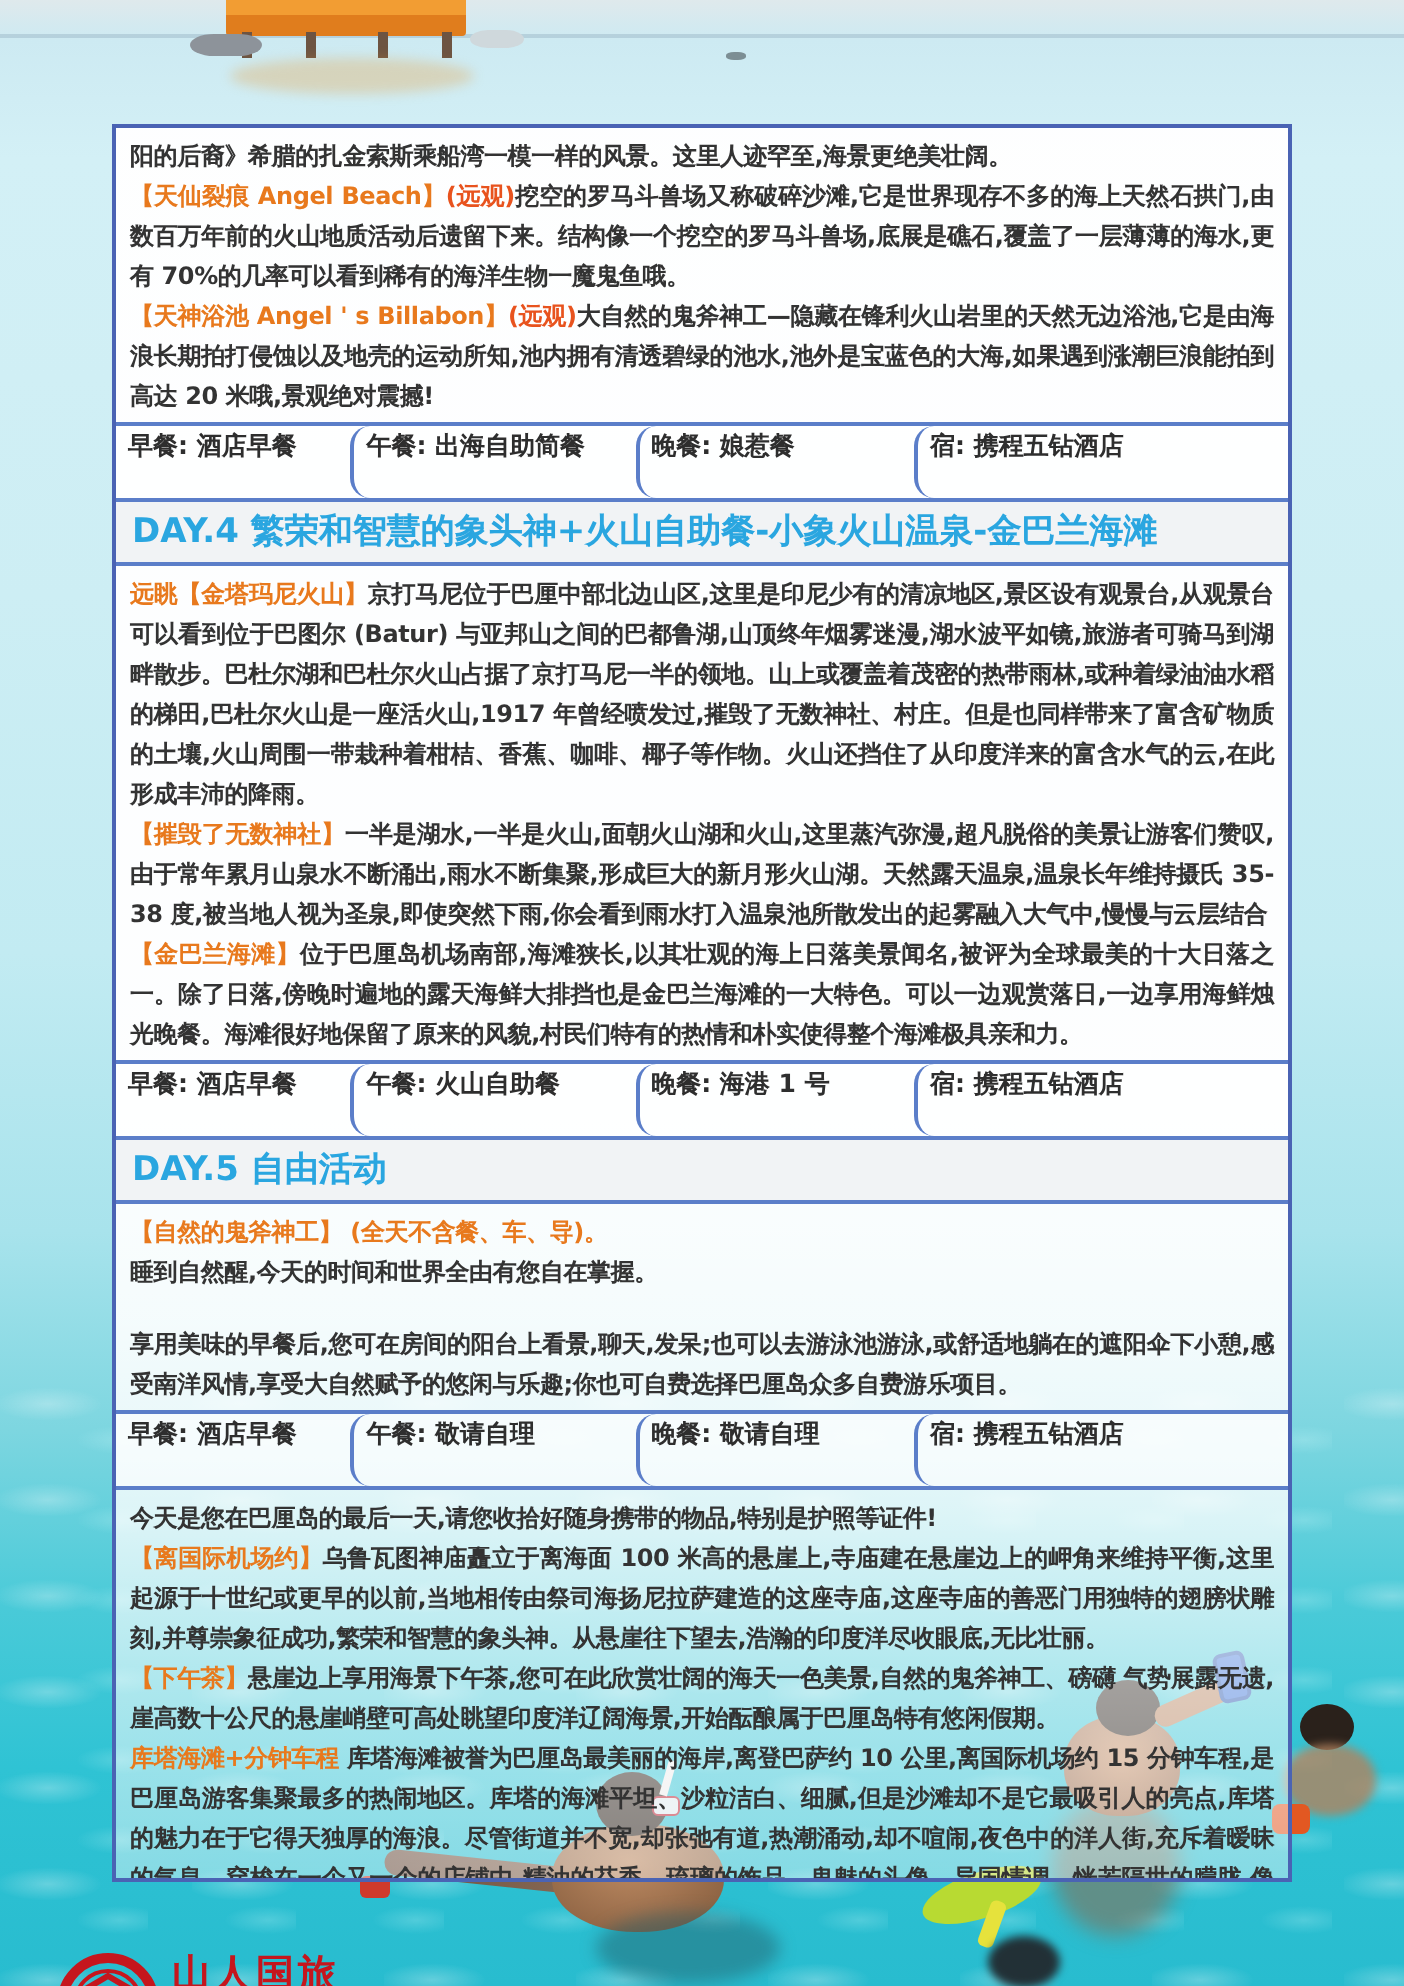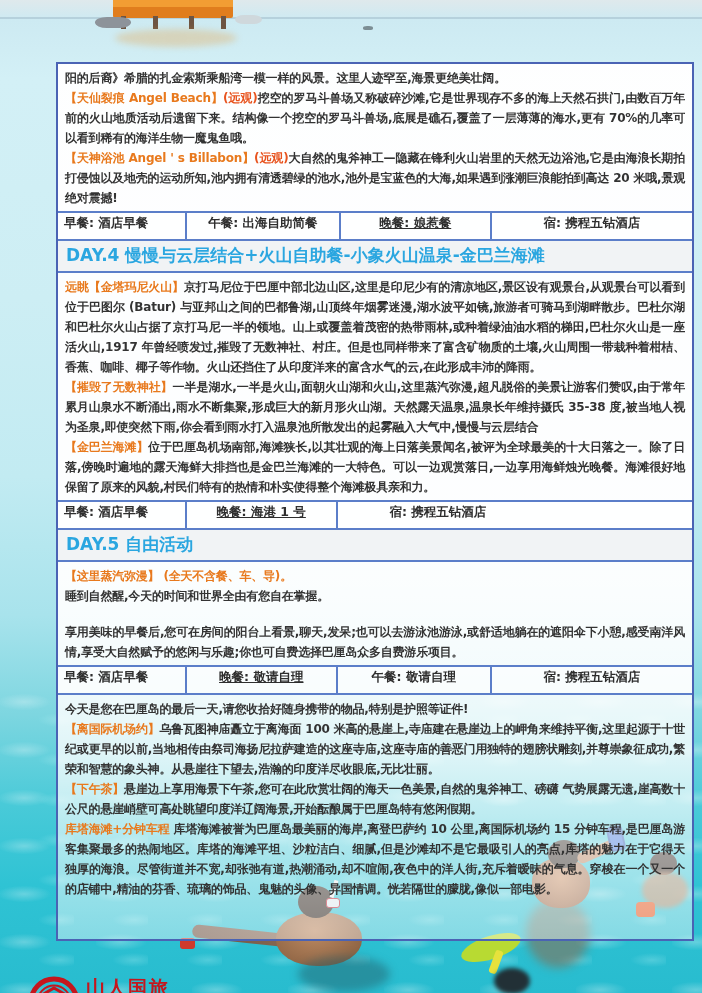--- a/index.html
+++ b/index.html
@@ -66,39 +66,39 @@
   .swimmer-right .hair2 { position:absolute; left:26px; top:140px; width:36px; height:26px;
     background:#223036; filter:blur(2px); border-radius:50%; }
   .swimmer-edge { position:absolute; left:636px; top:846px; width:66px; height:104px; }
   .swimmer-edge .hair { position:absolute; left:14px; top:6px; width:27px; height:23px;
     background:#2a211b; border-radius:50%; }
   .swimmer-edge .torso { position:absolute; left:6px; top:26px; width:46px; height:36px;
     background:rgba(178,130,94,.8); filter:blur(2px); border-radius:48%; }
   .swimmer-edge .item { position:absolute; left:0; top:56px; width:19px; height:15px;
     background:#e25822; border-radius:4px; }
   
-  .box { position:absolute; left:56px; top:62px; width:638px; height:879px; z-index:2;
+  .box { position:absolute; left:56px; top:62px; width:590px; height:879px; z-index:2;
     border:2px solid #4a63b4;
     background:linear-gradient(180deg,
       rgba(255,255,255,.97) 0%, rgba(255,255,255,.97) 55%,
       rgba(255,255,255,.9) 68%, rgba(255,255,255,.78) 79%,
       rgba(255,255,255,.58) 89%, rgba(255,255,255,.42) 100%);
     overflow:hidden; }
   .block { padding:4px 7px 3px; font-size:12px; line-height:20px; font-weight:bold;
     color:#333; text-align:justify; letter-spacing:-.2px; }
   .block p { margin:0; }
   .org { color:#e8791d; }
   .tag { color:#e8531e;margin-top:13px; }
   .gap-after { margin-bottom:16px !important; }
   .meal-row { display:flex; border-top:2px solid #5b7ec9; border-bottom:2px solid #5b7ec9;
     background:rgba(255,255,255,.6); }
-  .meal-cell { padding:2px 6px 7px; font-size:12.5px; font-weight:bold; color:#2e2e2e;
-    white-space:nowrap; overflow:hidden; }
-  .meal-cell + .meal-cell { border-left:2px solid #5b7ec9;text-align:center; }
-  .mc1 { width:20%; } .mc2 { width:24.3%; } .mc3 { width:23.8%;text-decoration:underline; } .mc4 { width:31.9%; }
+  .meal-cell { padding:2px 6px 17px; font-size:12.5px; font-weight:bold; color:#2e2e2e;
+    white-space:nowrap; overflow:hidden;border-radius:10px; }
+  .meal-cell + .meal-cell { border-left:2px solid #5b7ec9; }
+  .mc1 { width:20%; } .mc2 { width:24.3%; } .mc3 { width:23.8%; } .mc4 { width:31.9%; }
   .day-header { background:#f1f3f5; color:#2aa6e0; font-size:17px; font-weight:bold;
     padding:3px 8px 4px; border-bottom:2px solid #5b7ec9; }
   
   .logo { position:absolute; left:28px; top:936px; display:flex; 
     gap:6px; z-index:3;margin-top:40px; }
   .logo-text { display:flex; flex-direction:column; }
   .logo-cn { color:#c5161d; font-size:19px; font-weight:bold; letter-spacing:2px; line-height:22px; }
   .logo-en { position:relative; color:#a16207; font-size:13px; font-weight:bold;
     letter-spacing:5px; line-height:15px; }
   .logo-en::after { content:""; position:absolute; left:-2px; right:0; top:52%; height:2px;
@@ -153,46 +153,47 @@
     <p><span class="org">【天神浴池 Angel ' s Billabon】</span><span class="tag">(远观)</span><span>大自然的鬼斧神工—隐藏在锋利火山岩里的天然无边浴池,它是由海浪长期拍打侵蚀以及地壳的运动所知,池内拥有清透碧绿的池水,池外是宝蓝色的大海,如果遇到涨潮巨浪能拍到高达 20 米哦,景观绝对震撼!</span></p>
   </div>
 
   <div class="meal-row">
     <div class="meal-cell mc1">早餐: 酒店早餐</div>
     <div class="meal-cell mc2">午餐: 出海自助简餐</div>
     <div class="meal-cell mc3">晚餐: 娘惹餐</div>
     <div class="meal-cell mc4">宿: 携程五钻酒店</div>
   </div>
 
-  <div class="day-header">DAY.4 慢慢与云层结合+火山自助餐-小象火山温泉-金巴兰海滩</div>
+  <div class="day-header">DAY.4 繁荣和智慧的象头神+火山自助餐-小象火山温泉-金巴兰海滩</div>
 
   <div class="block">
     <p><span class="org">远眺【金塔玛尼火山】</span><span>京打马尼位于巴厘中部北边山区,这里是印尼少有的清凉地区,景区设有观景台,从观景台可以看到位于巴图尔 (Batur) 与亚邦山之间的巴都鲁湖,山顶终年烟雾迷漫,湖水波平如镜,旅游者可骑马到湖畔散步。巴杜尔湖和巴杜尔火山占据了京打马尼一半的领地。山上或覆盖着茂密的热带雨林,或种着绿油油水稻的梯田,巴杜尔火山是一座活火山,1917 年曾经喷发过,摧毁了无数神社、村庄。但是也同样带来了富含矿物质的土壤,火山周围一带栽种着柑桔、香蕉、咖啡、椰子等作物。火山还挡住了从印度洋来的富含水气的云,在此形成丰沛的降雨。</span></p>
     <p><span class="org">【摧毁了无数神社】</span><span>一半是湖水,一半是火山,面朝火山湖和火山,这里蒸汽弥漫,超凡脱俗的美景让游客们赞叹,由于常年累月山泉水不断涌出,雨水不断集聚,形成巨大的新月形火山湖。天然露天温泉,温泉长年维持摄氏 35-38 度,被当地人视为圣泉,即使突然下雨,你会看到雨水打入温泉池所散发出的起雾融入大气中,慢慢与云层结合</span></p>
     <p><span class="org">【金巴兰海滩】</span><span>位于巴厘岛机场南部,海滩狭长,以其壮观的海上日落美景闻名,被评为全球最美的十大日落之一。除了日落,傍晚时遍地的露天海鲜大排挡也是金巴兰海滩的一大特色。可以一边观赏落日,一边享用海鲜烛光晚餐。海滩很好地保留了原来的风貌,村民们特有的热情和朴实使得整个海滩极具亲和力。</span></p>
   </div>
 
   <div class="meal-row">
     <div class="meal-cell mc1">早餐: 酒店早餐</div>
+    <div class="meal-cell mc2">午餐: 火山自助餐</div>
     <div class="meal-cell mc3">晚餐: 海港 1 号</div>
     <div class="meal-cell mc4">宿: 携程五钻酒店</div>
   </div>
 
   <div class="day-header">DAY.5 自由活动</div>
 
   <div class="block">
-    <p><span class="org">【这里蒸汽弥漫】</span><span class="org"> (全天不含餐、车、导)。</span></p>
+    <p><span class="org">【自然的鬼斧神工】</span><span class="org"> (全天不含餐、车、导)。</span></p>
     <p class="gap-after">睡到自然醒,今天的时间和世界全由有您自在掌握。</p>
     <p>享用美味的早餐后,您可在房间的阳台上看景,聊天,发呆;也可以去游泳池游泳,或舒适地躺在的遮阳伞下小憩,感受南洋风情,享受大自然赋予的悠闲与乐趣;你也可自费选择巴厘岛众多自费游乐项目。</p>
   </div>
 
   <div class="meal-row">
     <div class="meal-cell mc1">早餐: 酒店早餐</div>
+    <div class="meal-cell mc2">午餐: 敬请自理</div>
     <div class="meal-cell mc3">晚餐: 敬请自理</div>
-    <div class="meal-cell mc2">午餐: 敬请自理</div>
     <div class="meal-cell mc4">宿: 携程五钻酒店</div>
   </div>
 
 
   <div class="block">
     <p>今天是您在巴厘岛的最后一天,请您收拾好随身携带的物品,特别是护照等证件!</p>
     <p><span class="org">【离国际机场约】</span><span>乌鲁瓦图神庙矗立于离海面 100 米高的悬崖上,寺庙建在悬崖边上的岬角来维持平衡,这里起源于十世纪或更早的以前,当地相传由祭司海扬尼拉萨建造的这座寺庙,这座寺庙的善恶门用独特的翅膀状雕刻,并尊崇象征成功,繁荣和智慧的象头神。从悬崖往下望去,浩瀚的印度洋尽收眼底,无比壮丽。</span></p>
     <p><span class="org">【下午茶】</span><span>悬崖边上享用海景下午茶,您可在此欣赏壮阔的海天一色美景,自然的鬼斧神工、磅礴 气势展露无遗,崖高数十公尺的悬崖峭壁可高处眺望印度洋辽阔海景,开始酝酿属于巴厘岛特有悠闲假期。</span></p>
     <p><span class="org">库塔海滩+分钟车程 </span><span>库塔海滩被誉为巴厘岛最美丽的海岸,离登巴萨约 10 公里,离国际机场约 15 分钟车程,是巴厘岛游客集聚最多的热闹地区。库塔的海滩平坦、沙粒洁白、细腻,但是沙滩却不是它最吸引人的亮点,库塔的魅力在于它得天独厚的海浪。尽管街道并不宽,却张弛有道,热潮涌动,却不喧闹,夜色中的洋人街,充斥着暧昧的气息。穿梭在一个又一个的店铺中,精油的芬香、琉璃的饰品、鬼魅的头像、异国情调。恍若隔世的朦胧,像似一部电影。</span></p>
 

